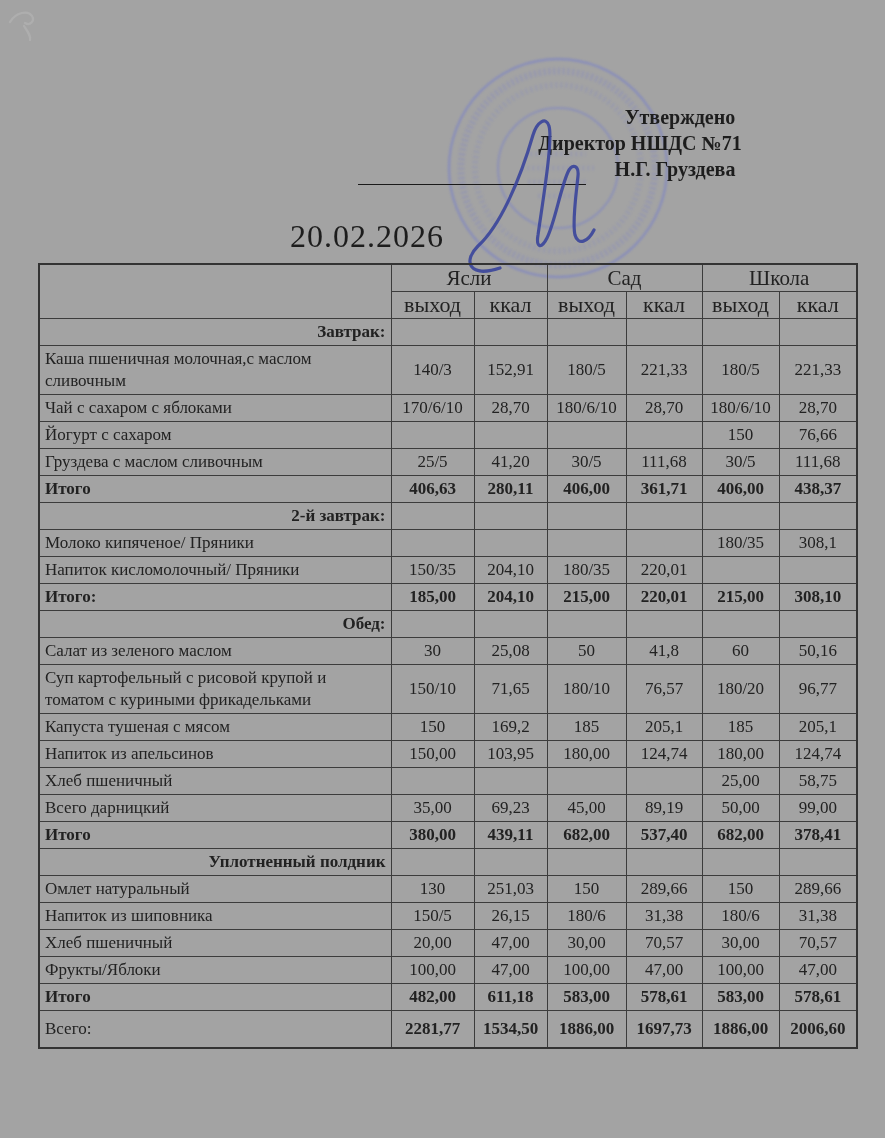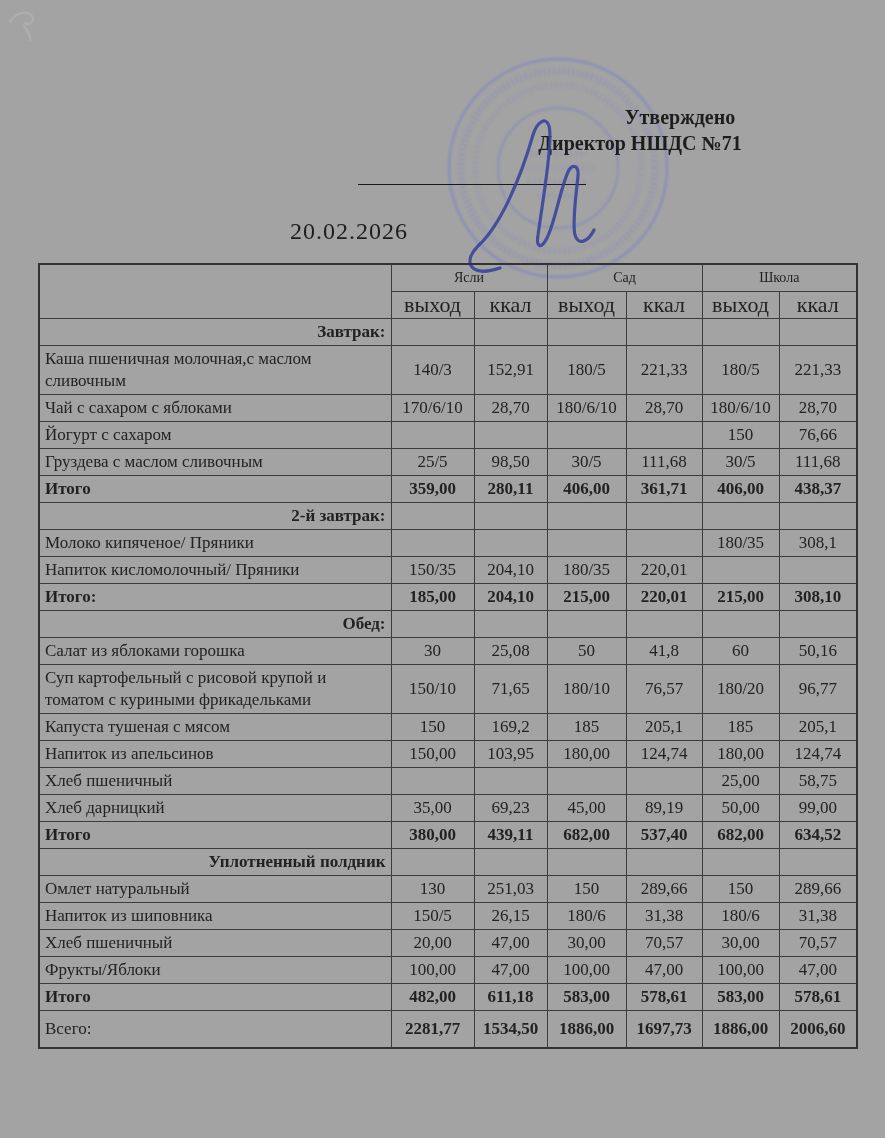--- a/index.html
+++ b/index.html
@@ -10,32 +10,32 @@
   }
   
   .approved-line1 { position:absolute; top:106px; left:520px; width:320px; text-align:center;
     font-weight:bold; font-size:20px; }
   .approved-line2 { position:absolute; top:132px; left:480px; width:320px; text-align:center;
     font-weight:bold; font-size:20px; }
   .approved-line3 { position:absolute; top:158px; left:540px; width:270px; text-align:center;
     font-weight:bold; font-size:20px; }
   .sign-line { position:absolute; top:184px; left:358px; width:228px; height:0;
     border-top:1.6px solid #1a1a1a; }
-  .doc-date { position:absolute; top:218px; left:290px; font-size:24px; letter-spacing:1px; }
+  .doc-date { position:absolute; top:218px; left:290px; font-size:32px; letter-spacing:1px; }
   
   .stamp { position:absolute; left:438px; top:48px; opacity:.85; }
   .signature { position:absolute; left:450px; top:105px; }
   .artifact { position:absolute; left:4px; top:6px; opacity:.65; }
   
   table.menu { position:absolute; left:38px; top:263px; border-collapse:collapse;
     table-layout:fixed; font-size:17px; color:#222; }
   table.menu th, table.menu td { border:1.6px solid #3c3c3c; padding:2px 5px;
     line-height:22px; height:22px; vertical-align:middle; overflow:hidden; }
   table.menu { border:2px solid #333; }
-  th.group-h { font-weight:normal; font-size:14px; text-align:center; }
+  th.group-h { font-weight:normal; font-size:21px; text-align:center; }
   th.sub-h { font-weight:normal; font-size:22px; text-align:center; }
   td.name-cell { text-align:left; padding-left:8px; }
   td.value-cell { text-align:center; }
   tr.row-section td.name-cell { font-weight:bold; text-align:right; }
   tr.row-total td { font-weight:bold; }
   tr.row-grand td { height:32px; }
   tr.row-grand td.value-cell { font-weight:bold; }
 </style>
 </head>
 <body>
@@ -56,20 +56,21 @@
       <circle cx="120" cy="120" r="109" fill="none" stroke-width="2.4" opacity="0.8" stroke="#7d84c4"></circle>
       <circle cx="120" cy="120" r="97" fill="none" stroke-width="7" opacity="0.38" stroke-dasharray="2.5 2.3" stroke="#7d84c4"></circle>
       <circle cx="120" cy="120" r="83" fill="none" stroke-width="6" opacity="0.30" stroke-dasharray="2.4 2.7" stroke="#7d84c4"></circle>
       <circle cx="120" cy="120" r="60" fill="none" stroke-width="2" opacity="0.7" stroke="#7d84c4"></circle>
       <path d="M92 106 h56 M84 120 h72 M90 134 h60 M100 148 h40" fill="none" stroke-width="5" opacity="0.3" stroke-dasharray="2.5 2.5" stroke="#7d84c4"></path>
     </g>
   </svg>
 
   <div class="approved-line1">Утверждено</div>
   <div class="approved-line2">Директор НШДС №71</div>
+  <div class="approved-line3">Н.Г. Груздева</div>
   <div class="sign-line"></div>
 
   <svg class="signature" width="200" height="175" viewBox="0 0 200 175">
     <path d="M50 163 C 20 173, 12 157, 28 141 C 50 121, 70 75, 83 30 C 87 17, 96 11, 99 21 C 103 35, 93 95, 88 130 C 86 142, 91 145, 97 133 C 105 117, 110 85, 118 67 C 122 58, 129 60, 128 71 C 126 91, 122 117, 125 130 C 128 141, 138 137, 144 125" fill="none" stroke-width="3.2" stroke-linecap="round" opacity="0.9" stroke="#3a459b"></path>
   </svg>
 
   <div class="doc-date">20.02.2026</div>
 
   <table class="menu">
     <colgroup>
@@ -130,29 +131,29 @@
           <td class="value-cell"></td>
           <td class="value-cell"></td>
           <td class="value-cell"></td>
           <td class="value-cell"></td>
           <td class="value-cell">150</td>
           <td class="value-cell">76,66</td>
         </tr>
         <tr class="row-item">
           <td class="name-cell">Груздева с маслом сливочным</td>
           <td class="value-cell">25/5</td>
-          <td class="value-cell">98,50</td>
+          <td class="value-cell">41,20</td>
           <td class="value-cell">30/5</td>
           <td class="value-cell">111,68</td>
           <td class="value-cell">30/5</td>
           <td class="value-cell">111,68</td>
         </tr>
         <tr class="row-total">
           <td class="name-cell">Итого</td>
-          <td class="value-cell">359,00</td>
+          <td class="value-cell">406,63</td>
           <td class="value-cell">280,11</td>
           <td class="value-cell">406,00</td>
           <td class="value-cell">361,71</td>
           <td class="value-cell">406,00</td>
           <td class="value-cell">438,37</td>
         </tr>
         <tr class="row-section">
           <td class="name-cell">2-й завтрак:</td>
           <td class="value-cell"></td>
           <td class="value-cell"></td>
@@ -191,21 +192,21 @@
         <tr class="row-section">
           <td class="name-cell">Обед:</td>
           <td class="value-cell"></td>
           <td class="value-cell"></td>
           <td class="value-cell"></td>
           <td class="value-cell"></td>
           <td class="value-cell"></td>
           <td class="value-cell"></td>
         </tr>
         <tr class="row-item">
-          <td class="name-cell">Салат из яблоками горошка</td>
+          <td class="name-cell">Салат из зеленого маслом</td>
           <td class="value-cell">30</td>
           <td class="value-cell">25,08</td>
           <td class="value-cell">50</td>
           <td class="value-cell">41,8</td>
           <td class="value-cell">60</td>
           <td class="value-cell">50,16</td>
         </tr>
         <tr class="row-item">
           <td class="name-cell">Суп картофельный с рисовой крупой и томатом с куриными фрикадельками</td>
           <td class="value-cell">150/10</td>
@@ -236,36 +237,36 @@
         <tr class="row-item">
           <td class="name-cell">Хлеб пшеничный</td>
           <td class="value-cell"></td>
           <td class="value-cell"></td>
           <td class="value-cell"></td>
           <td class="value-cell"></td>
           <td class="value-cell">25,00</td>
           <td class="value-cell">58,75</td>
         </tr>
         <tr class="row-item">
-          <td class="name-cell">Хлеб дарницкий</td>
+          <td class="name-cell">Всего дарницкий</td>
           <td class="value-cell">35,00</td>
           <td class="value-cell">69,23</td>
           <td class="value-cell">45,00</td>
           <td class="value-cell">89,19</td>
           <td class="value-cell">50,00</td>
           <td class="value-cell">99,00</td>
         </tr>
         <tr class="row-total">
           <td class="name-cell">Итого</td>
           <td class="value-cell">380,00</td>
           <td class="value-cell">439,11</td>
           <td class="value-cell">682,00</td>
           <td class="value-cell">537,40</td>
           <td class="value-cell">682,00</td>
-          <td class="value-cell">634,52</td>
+          <td class="value-cell">378,41</td>
         </tr>
         <tr class="row-section">
           <td class="name-cell">Уплотненный полдник</td>
           <td class="value-cell"></td>
           <td class="value-cell"></td>
           <td class="value-cell"></td>
           <td class="value-cell"></td>
           <td class="value-cell"></td>
           <td class="value-cell"></td>
         </tr>

